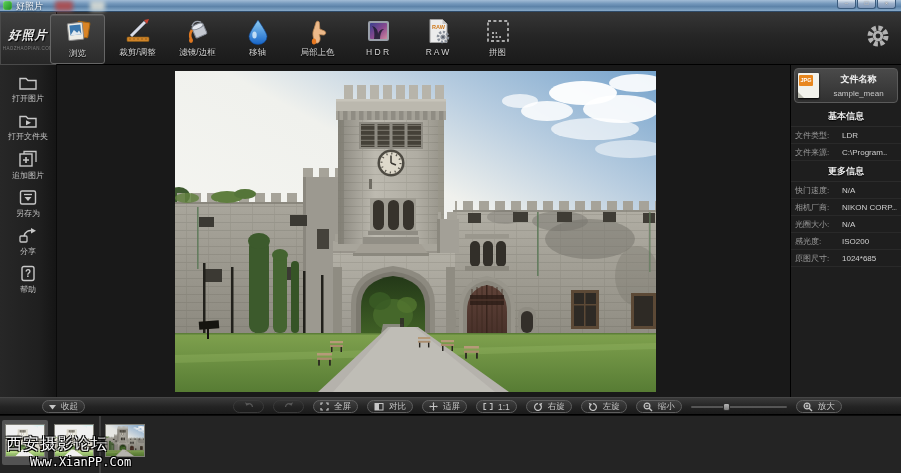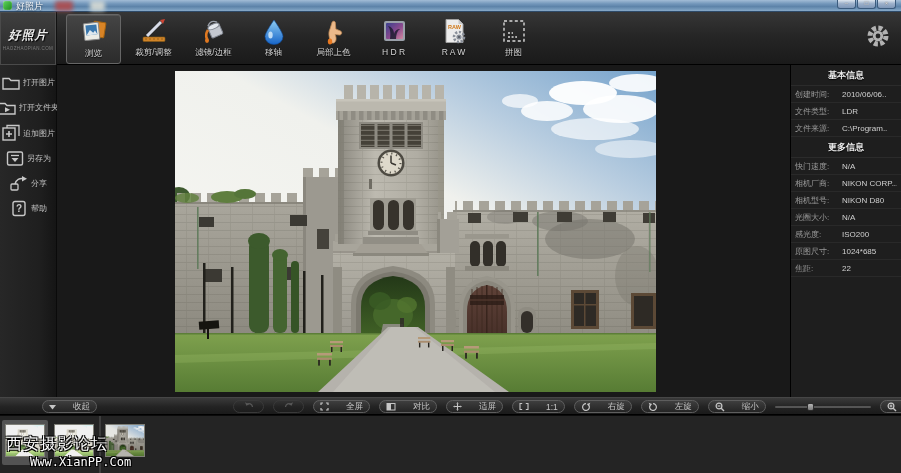--- a/index.html
+++ b/index.html
@@ -24,36 +24,36 @@
     text-align:center; text-shadow:0 0 1px #000; cursor:default; }
 
   
   .toolbar { position:absolute; left:0; top:12px; width:901px; height:53px;
     background:linear-gradient(180deg,#363636 0%,#262626 45%,#1a1a1a 100%); border-bottom:1px solid #000; }
   .logo { position:absolute; left:0; top:0; width:57px; height:53px;
     background:linear-gradient(180deg,#404040,#262626); border-right:1px solid #121212;
     box-shadow:inset 0 0 0 1px #4a4a4a; display:flex; flex-direction:column; align-items:center; justify-content:center; }
   .logo-name { color:#ececec; font-weight:bold; font-style:italic; font-size:12px; text-shadow:1px 1px 1px #000; letter-spacing:1px; }
   .logo-domain { color:#7d7d7d; font-size:4.5px; letter-spacing:.4px; margin-top:2px; }
-  .tools { position:absolute; left:66px; top:2px; height:50px; display:flex; gap:5px; }
+  .tools { position:absolute; left:50px; top:2px; height:50px; display:flex; gap:5px; }
   .tool-btn { width:55px; padding-top:3px; display:flex; flex-direction:column; align-items:center; gap:1px; cursor:pointer; }
   .tool-btn .ticon { height:29px; display:flex; align-items:center; justify-content:center; }
   .tool-btn .tlabel { font-size:8.5px; color:#d6d6d6; white-space:nowrap; text-shadow:0 1px 1px #000; }
   .tool-btn.selected { border:1px solid #666; border-radius:3px;
     background:linear-gradient(180deg,#454545,#2b2b2b); box-shadow:inset 0 1px 0 #555; }
   .gearbox { position:absolute; right:11px; top:12px; cursor:pointer; }
 
   
   .canvas { position:absolute; left:57px; top:65px; width:733px; height:332px; background:#191919; }
   .photo { position:absolute; left:175px; top:71px; width:481px; height:321px; }
 
   .sidebar { position:absolute; left:0; top:65px; width:57px; height:332px;
     background:linear-gradient(90deg,#272727,#1f1f1f 70%,#151515); border-right:1px solid #0a0a0a;
     display:flex; flex-direction:column; align-items:center; padding-top:9px; gap:8px; }
-  .side-btn { display:flex; flex-direction:row; align-items:center; gap:2px; cursor:pointer; }
+  .side-btn { display:flex; flex-direction:column; align-items:center; gap:2px; cursor:pointer; }
   .slabel { font-size:8px; color:#c2c2c2; white-space:nowrap; }
 
   .infopanel { position:absolute; right:0; top:65px; width:111px; height:332px; background:#1e1e1e;
     border-left:1px solid #000; }
   .file-card { margin:3px; padding:4px 3px; background:linear-gradient(180deg,#4a4a4a,#303030);
     border:1px solid #5a5a5a; border-radius:4px; display:flex; align-items:center; gap:4px; }
   .jpgicon { position:relative; width:21px; height:25px; background:#f2f2ec; border-radius:1px; flex:none;
     box-shadow:0 1px 2px #000; }
   .jpgicon .tag { position:absolute; left:1px; top:2px; width:14px; height:11px; background:#e8871f; color:#fff;
     font-size:5.5px; font-weight:bold; line-height:11px; text-align:center; border-radius:1px; }
@@ -66,21 +66,21 @@
     border-bottom:1px solid rgba(255,255,255,.06); text-shadow:0 1px 1px #000; }
   .inforow { display:flex; align-items:center; padding:2.5px 4px; border-bottom:1px solid rgba(255,255,255,.05); }
   .rl { width:47px; font-size:8px; color:#9a9a9a; flex:none; }
   .rv { flex:1; font-size:8px; color:#d0d0d0; white-space:nowrap; overflow:hidden; }
 
   
   .bottombar { position:absolute; left:0; top:397px; width:901px; height:18px;
     background:linear-gradient(180deg,#3a3a3a,#232323 55%,#1a1a1a); border-top:1px solid #464646; border-bottom:1px solid #000; }
   .bbtn { height:13px; padding:0 6px; border:1px solid #5e5e5e; border-radius:7px;
     background:linear-gradient(180deg,#3e3e3e,#242424); color:#c6c6c6; font-size:8.5px;
-    display:inline-flex; align-items:center; gap:17px; cursor:pointer; white-space:nowrap; }
+    display:inline-flex; align-items:center; gap:5px; cursor:pointer; white-space:nowrap; }
   .bbtn svg { flex:none; }
   .bbtn.disabled { border-color:#3a3a3a; color:#585858; background:none; cursor:default;flex-direction:column; }
   .collapse-btn { position:absolute; left:42px; top:2px; }
   .controls { position:absolute; left:233px; top:2px; display:flex; align-items:center; gap:9px; }
   .slider { position:relative; width:96px; height:13px; }
   .groove { position:absolute; left:0; top:6px; width:96px; height:2px; background:#555; border-radius:1px; }
   .handle { position:absolute; left:34%; top:3px; width:7px; height:8px; background:linear-gradient(180deg,#b5b5b5,#7a7a7a);
     border:1px solid #2c2c2c; border-radius:2px; cursor:pointer; }
 
   
@@ -521,63 +521,61 @@
     <span class="slabel">帮助</span>
   </div>
 </div>
 
 <div class="canvas"></div>
 <svg class="photo" viewBox="0 0 481 321">
     <use href="#castlePhoto"></use>
   </svg>
 
 <div class="infopanel">
+  <div class="file-card">
+    <span class="jpgicon">
+      <span class="tag">JPG</span>
+      <span class="fold"></span>
+    </span>
+    <span class="file-texts">
+      <div class="file-title">文件名称</div>
+      <div class="file-name">sample_mean</div>
+    </span>
+  </div>
 
   <div class="sect-title">基本信息</div>
-  <div class="inforow">
-    <span class="rl">创建时间:</span>
-    <span class="rv">2010/06/06..</span>
-  </div>
   <div class="inforow">
     <span class="rl">文件类型:</span>
     <span class="rv">LDR</span>
   </div>
   <div class="inforow">
     <span class="rl">文件来源:</span>
     <span class="rv">C:\Program..</span>
   </div>
 
   <div class="sect-title">更多信息</div>
   <div class="inforow">
     <span class="rl">快门速度:</span>
     <span class="rv">N/A</span>
   </div>
   <div class="inforow">
     <span class="rl">相机厂商:</span>
     <span class="rv">NIKON CORP...</span>
   </div>
   <div class="inforow">
-    <span class="rl">相机型号:</span>
-    <span class="rv">NIKON D80</span>
-  </div>
-  <div class="inforow">
     <span class="rl">光圈大小:</span>
     <span class="rv">N/A</span>
   </div>
   <div class="inforow">
     <span class="rl">感光度:</span>
     <span class="rv">ISO200</span>
   </div>
   <div class="inforow">
     <span class="rl">原图尺寸:</span>
     <span class="rv">1024*685</span>
-  </div>
-  <div class="inforow">
-    <span class="rl">焦距:</span>
-    <span class="rv">22</span>
   </div>
 </div>
 
 <div class="bottombar">
   <div class="bbtn collapse-btn">
     <svg width="7" height="6" viewBox="0 0 7 6">
         <polygon points="0,1 7,1 3.5,5.5" fill="#c6c6c6"></polygon>
       </svg>
     <span>收起</span>
   </div>

